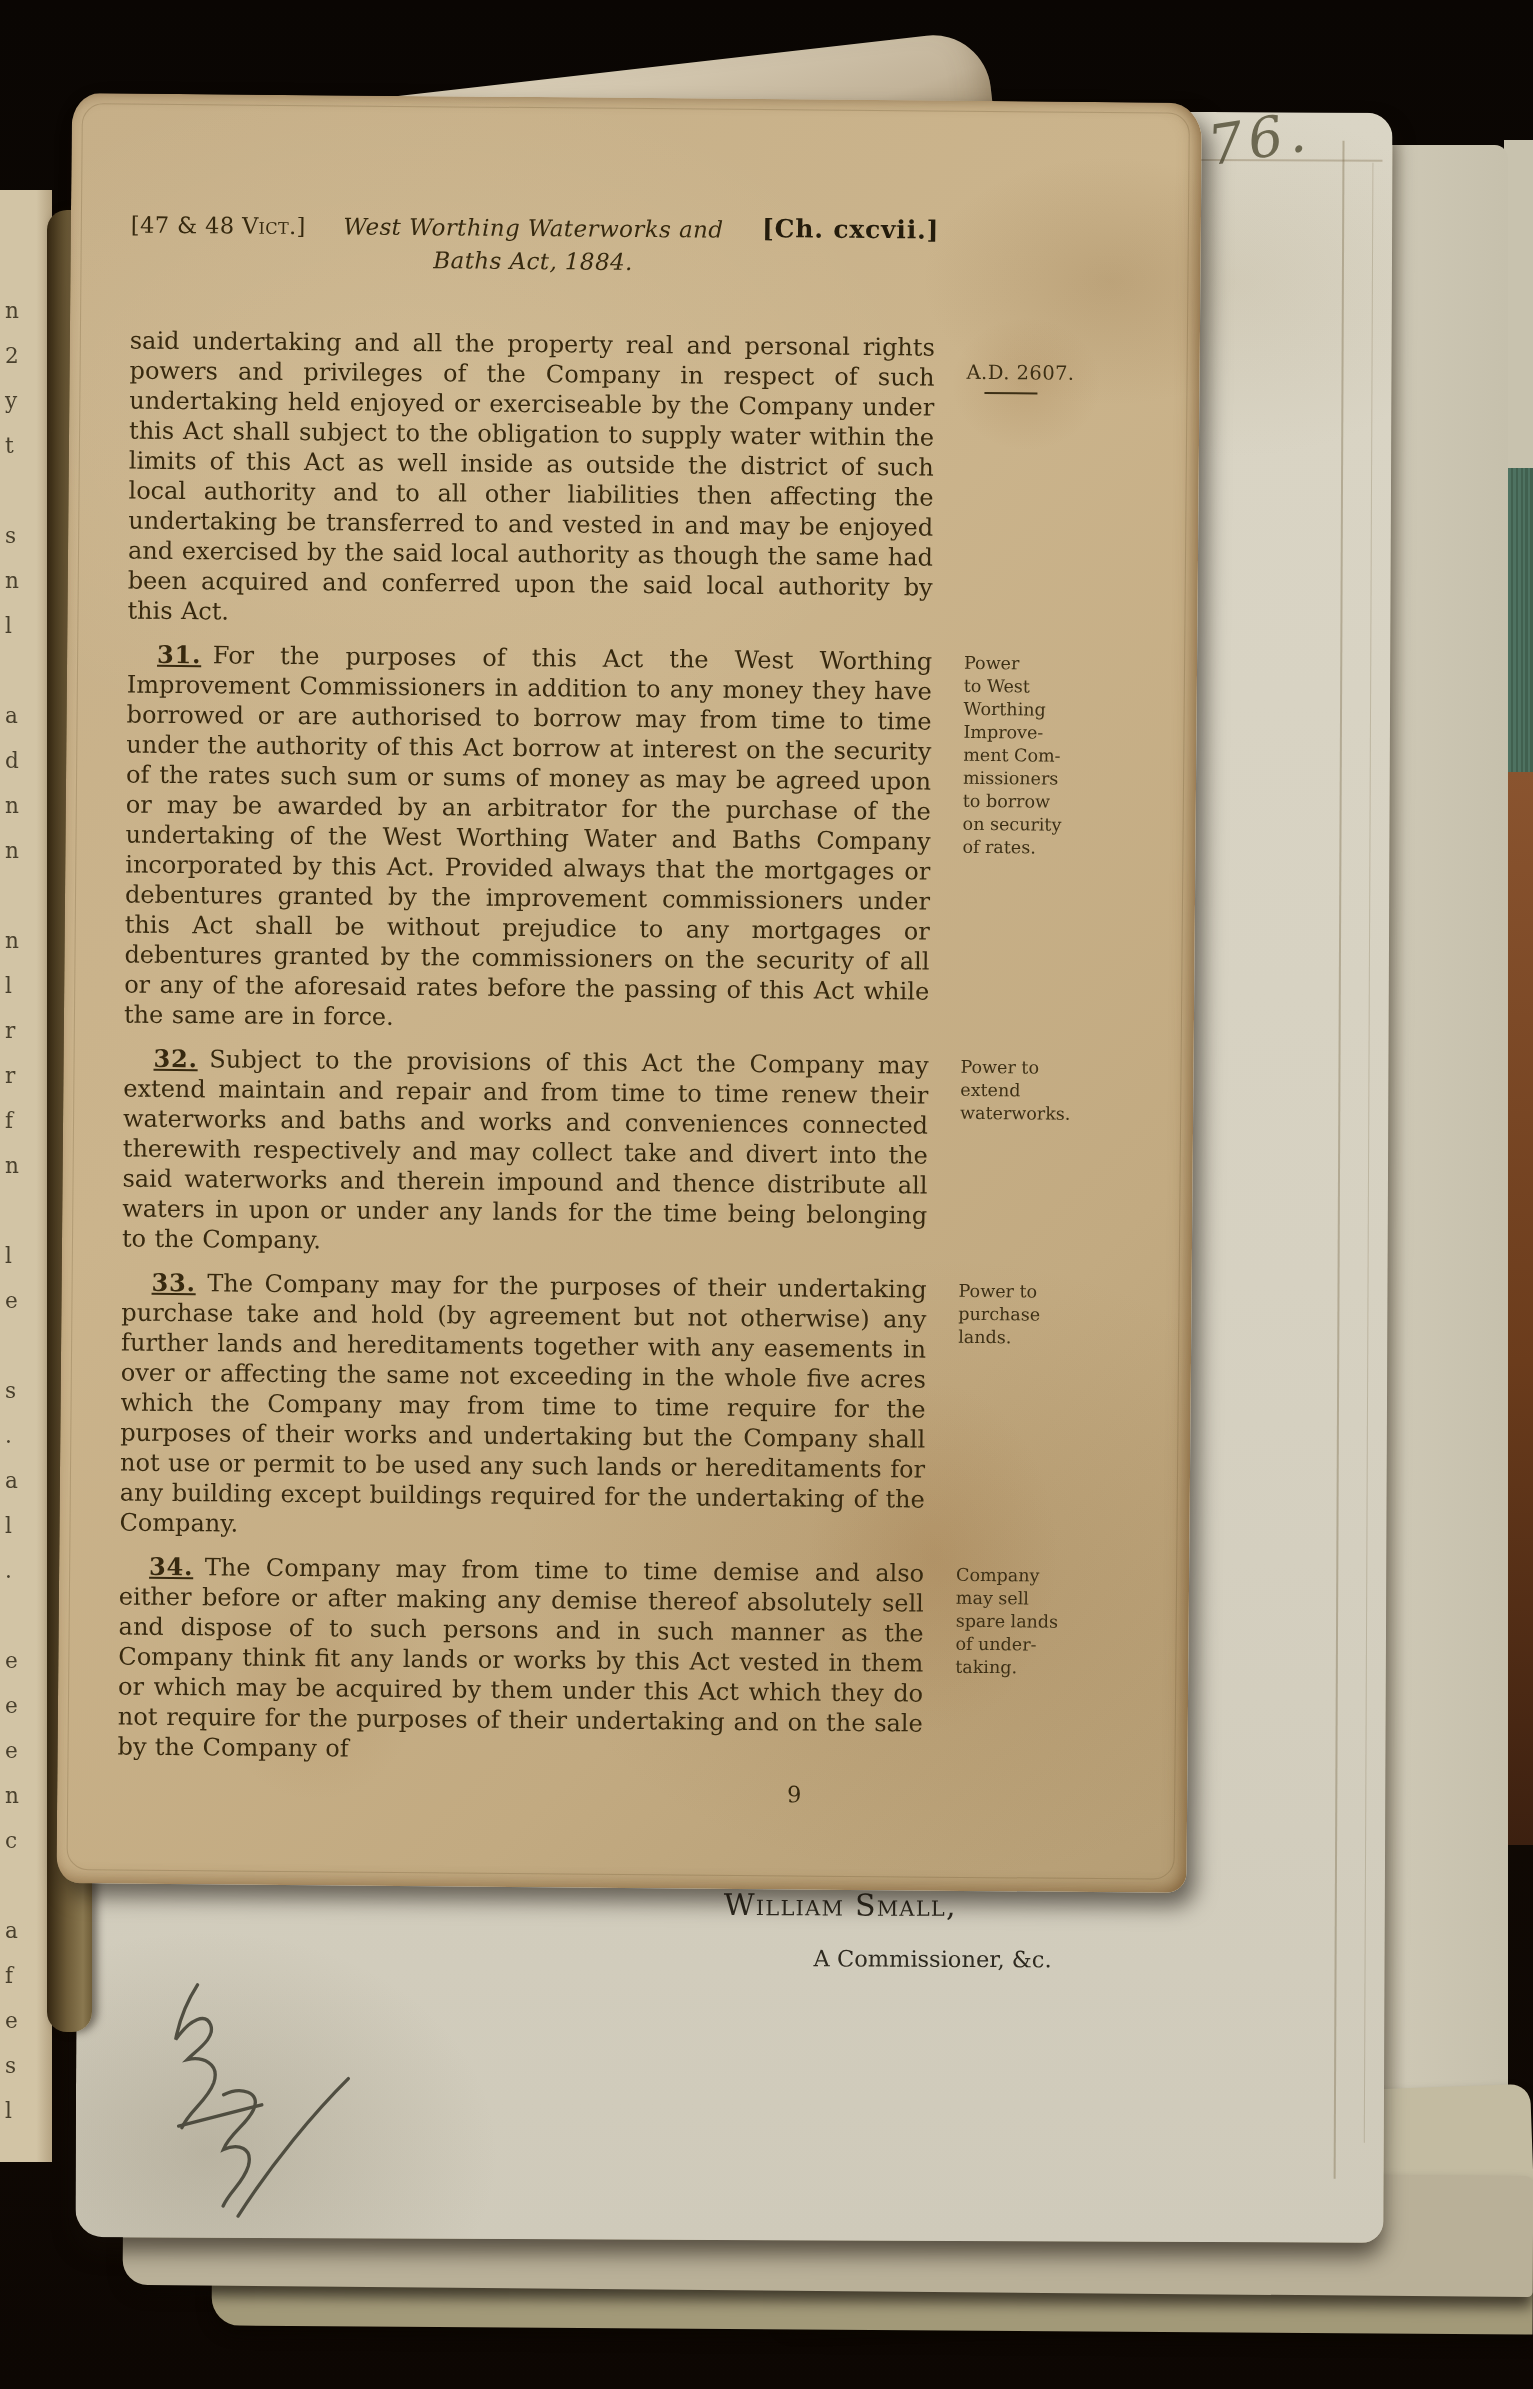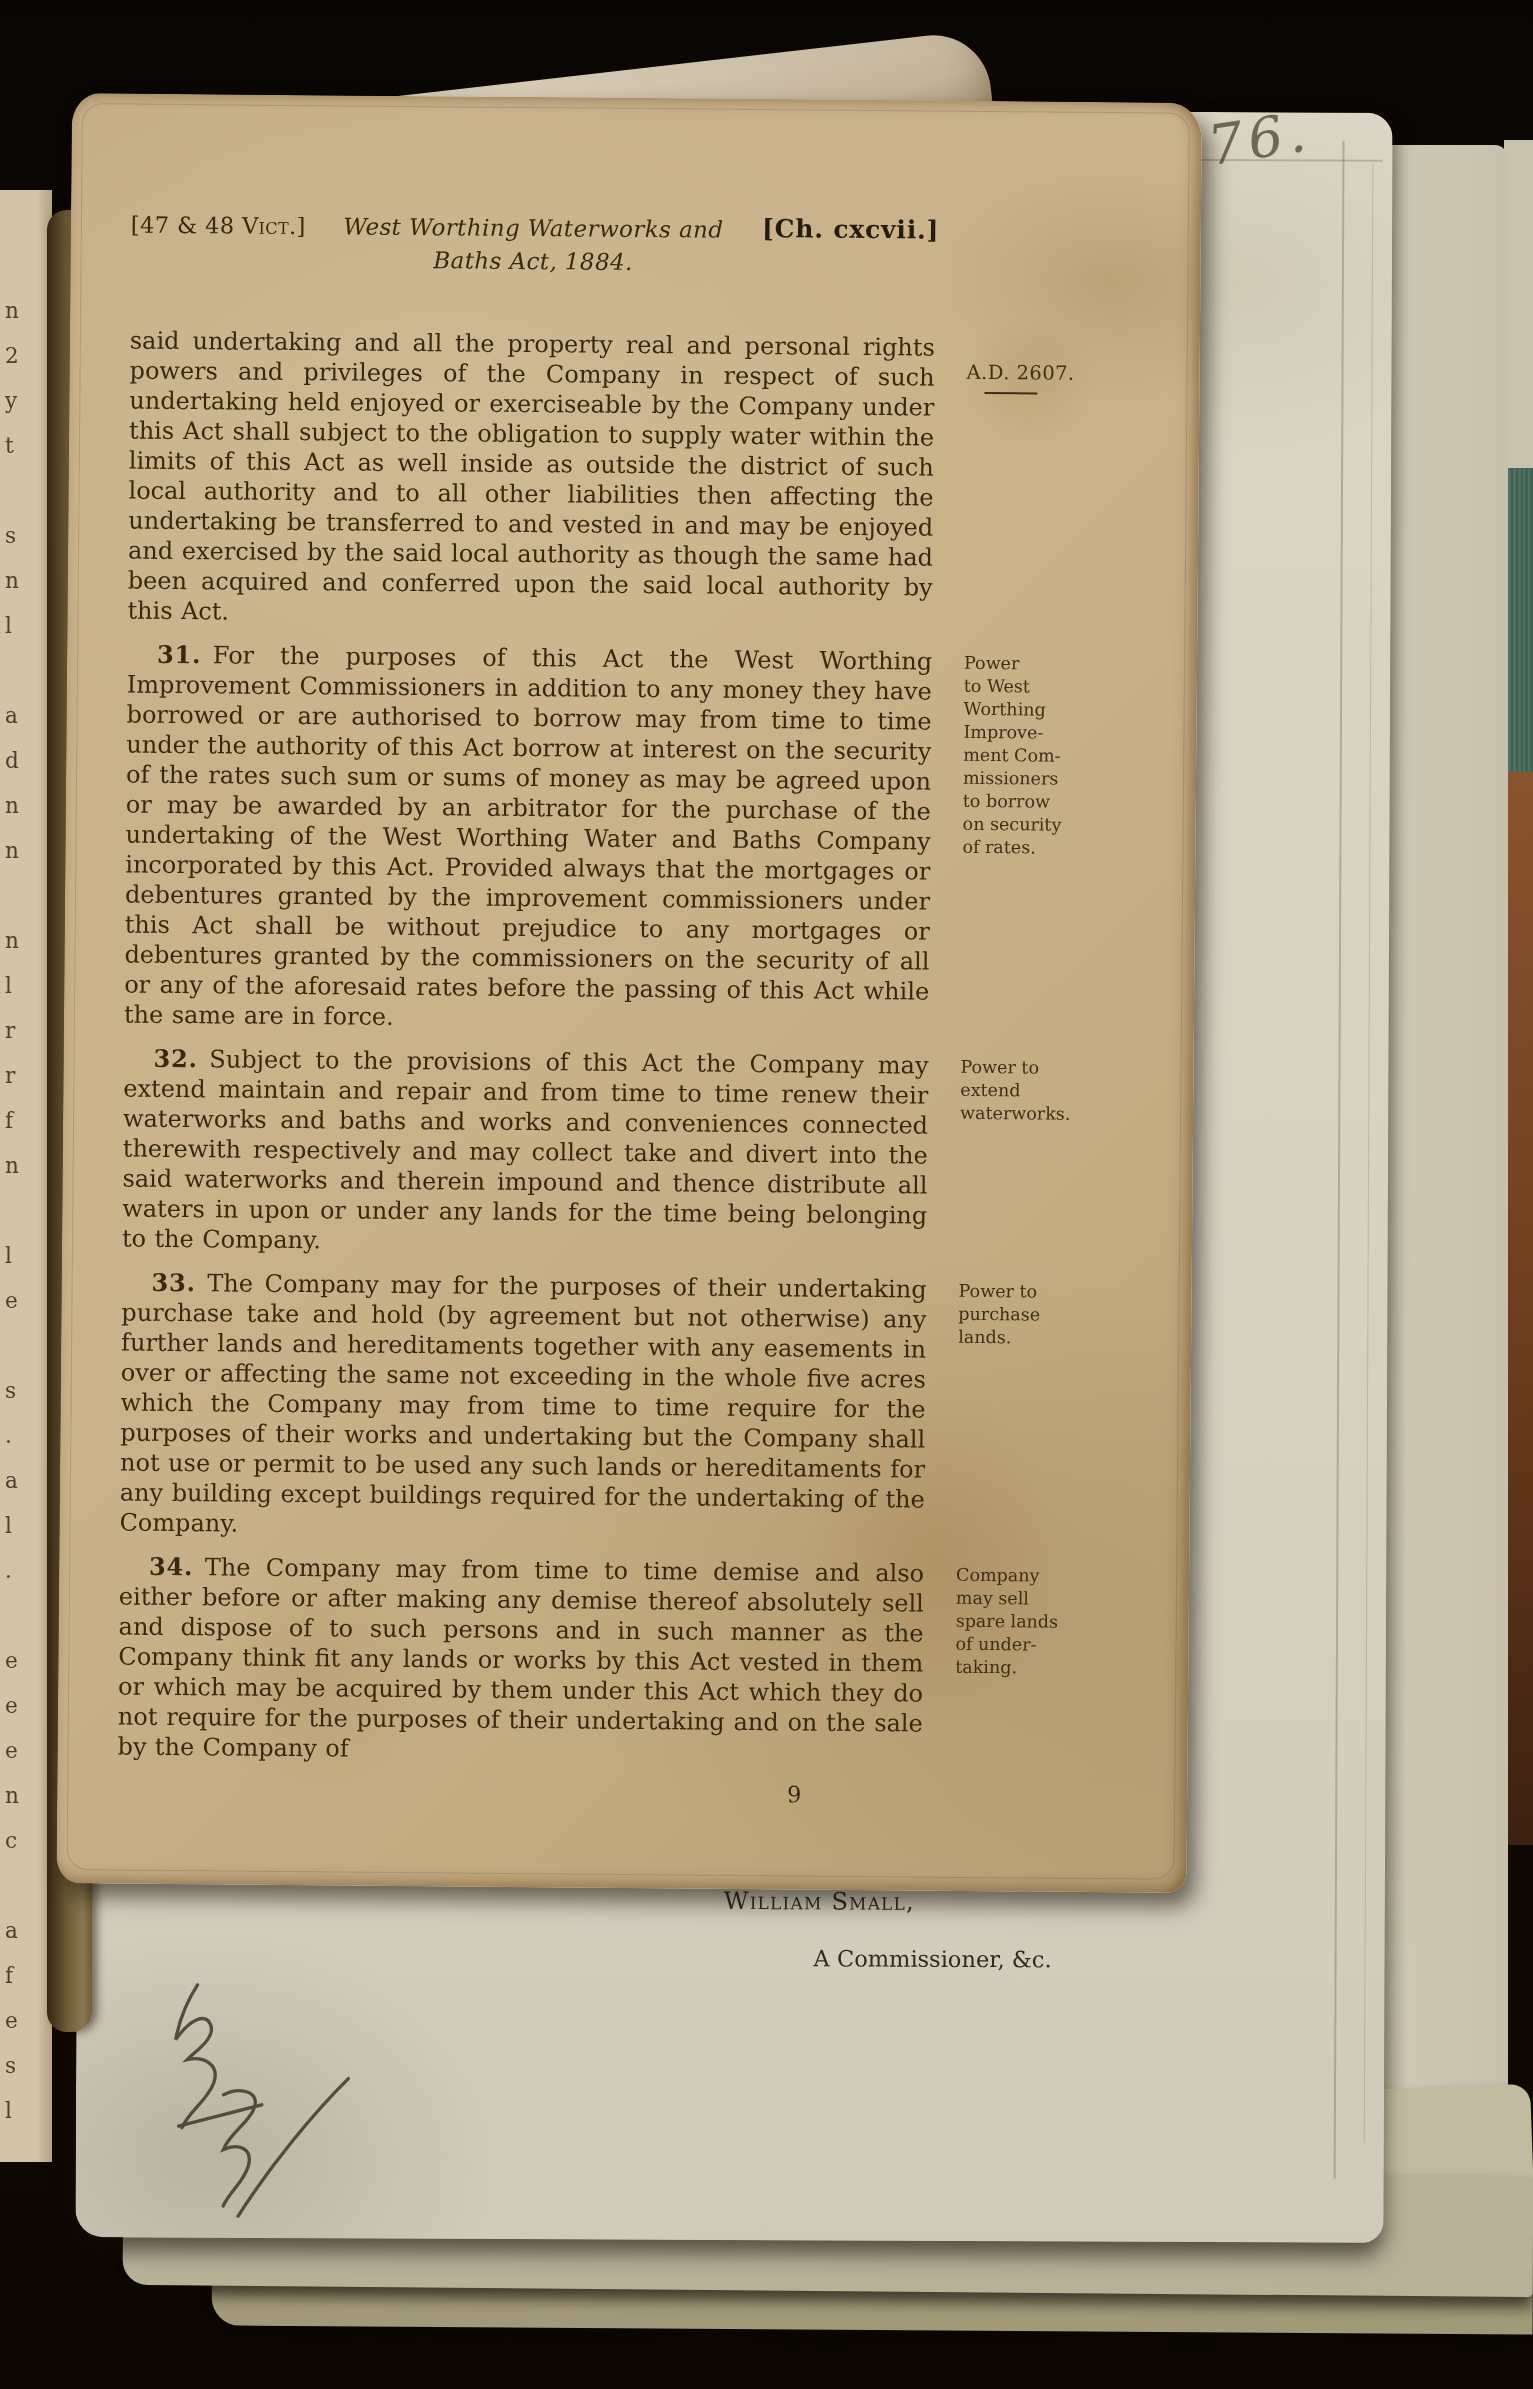--- a/index.html
+++ b/index.html
@@ -55,21 +55,21 @@
             linear-gradient(180deg,#dad5c5 0%,#d6d1c1 55%,#cfcaba 100%);
           box-shadow:0 13.3px 21.6px rgba(20,13,6,.6);}
   .crease-v1{position:absolute;left:1258px;top:28px;width:1.7px;height:2038px;background:rgba(125,110,78,.4);}
   .crease-v2{position:absolute;left:1288px;top:50px;width:0.8px;height:1980px;background:rgba(125,110,78,.28);}
   .crease-h1{position:absolute;left:899px;top:47px;width:399px;height:1.7px;background:rgba(125,110,78,.35);}
 
   .folio-number{position:absolute;left:1123px;top:-11.6px;width:183px;
           font-size:55px;font-style:italic;color:#5a563e;transform:rotate(-9deg);
           letter-spacing:5px;opacity:.85;}
   .signature-name{position:absolute;left:647px;top:1777px;font-variant:small-caps;
-          font-size:24px;letter-spacing:1.2px;color:#2e2a20;}
+          font-size:30px;letter-spacing:1.2px;color:#2e2a20;}
   .signature-role{position:absolute;left:737px;top:1835px;font-size:22.5px;color:#2e2a20;}
   .scribble{position:absolute;left:23px;top:1862px;}
 
   
   .facing-strip{position:absolute;left:0;top:190px;width:52px;height:1972px;
           background:linear-gradient(90deg,#d2c4a5 70%,#b5a382 100%);}
   .fragments{position:absolute;left:5px;top:98px;width:42px;font-size:21.6px;line-height:45px;
           color:#49402d;white-space:pre-line;}
   .gutter{position:absolute;left:47px;top:210px;width:45px;height:1822px;border-radius:20px;
           background:linear-gradient(90deg,#332611 0%,#6e5c38 45%,#8a7850 80%,#6f5d38 100%);
@@ -99,21 +99,21 @@
   .content{position:absolute;left:60px;top:115px;width:1032px;color:#36290f;}
   .pg-header{position:relative;width:805px;height:92px;text-align:center;margin-bottom:25px;}
   .h-left{position:absolute;left:0;top:3.3px;font-variant:small-caps;font-size:22.5px;letter-spacing:0.4px;}
   .h-center{display:inline-block;font-style:italic;font-size:23px;line-height:33px;
             letter-spacing:0.4px;white-space:pre-line;}
   .h-right{position:absolute;right:-3.3px;top:0;font-weight:700;font-size:25px;letter-spacing:0.8px;color:#241c0c;}
 
   .para{position:relative;width:805px;font-size:24px;line-height:30px;text-align:justify;
         margin:0 0 14px 0;color:#37290f;word-spacing:0.8px;}
   .para.indent{text-indent:30px;}
-  .secnum{font-weight:700;letter-spacing:0.8px;padding-right:11.6px;}
+  .secnum{font-weight:700;letter-spacing:0.8px;padding-right:11.6px;text-decoration:underline;}
   .margin-note{position:absolute;left:837px;top:5px;width:154px;font-size:17.5px;line-height:23px;
         text-align:left;text-indent:0;white-space:pre-line;color:#3c2f15;word-spacing:normal;}
   .margin-note.year{font-size:19.6px;letter-spacing:0.4px;}
   .year-rule{display:block;width:53px;height:2.5px;background:#3c2f15;margin:7.5px 0 0 18.3px;}
   .page-num{width:805px;text-align:center;font-size:22.5px;margin-top:5px;padding-left:549px;}
 </style>
 </head>
 <body>
 
 <div class="stage">

